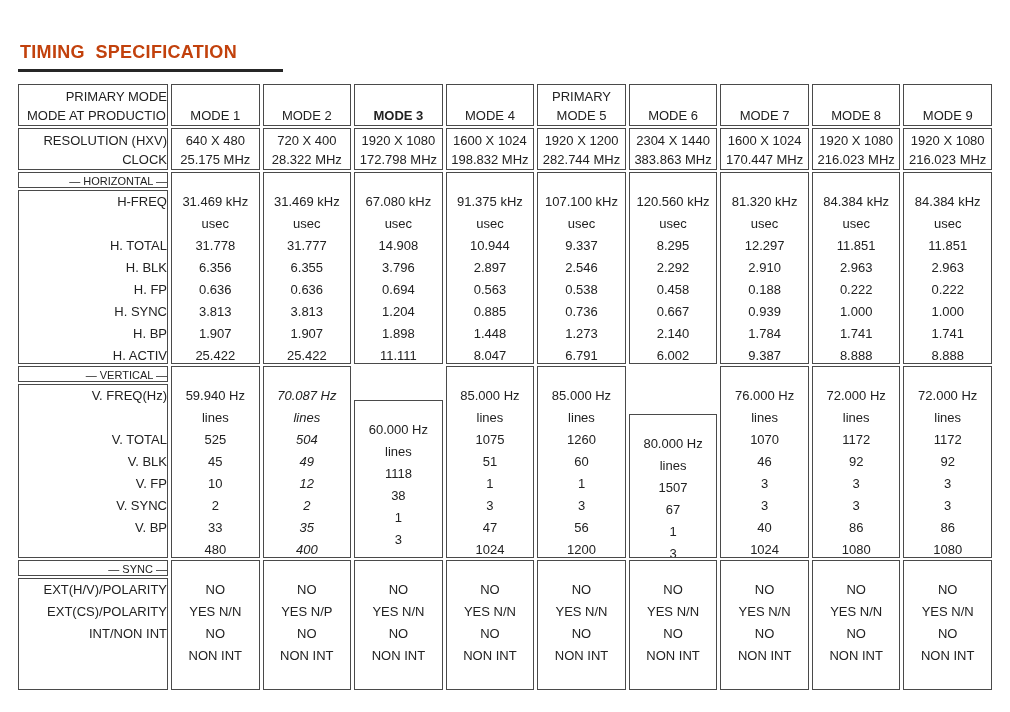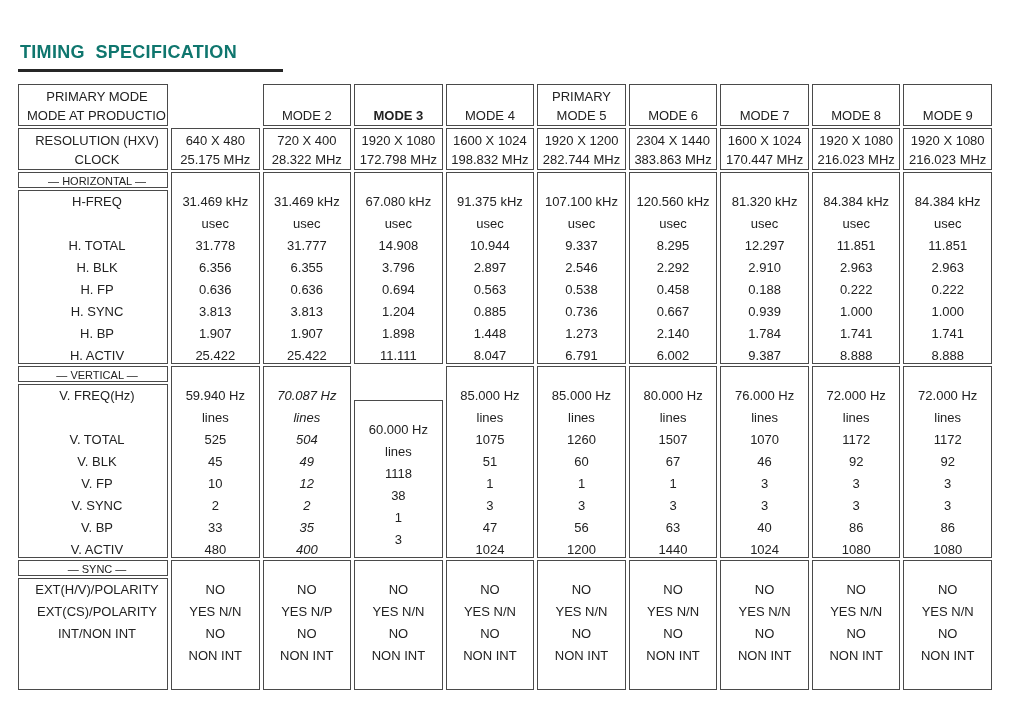--- a/index.html
+++ b/index.html
@@ -4,36 +4,36 @@
 <style>
   html,body{margin:0;padding:0;background:#ffffff;}
   body{
     width:1010px;height:712px;position:relative;overflow:hidden;
     font-family:"Liberation Sans", sans-serif;
     color:#222222;
   }
   #page-title{
     position:absolute;left:18px;top:42px;margin:0;
     font-size:18px;font-weight:bold;letter-spacing:.3px;
-    white-space:pre;color:#0f766e;
+    white-space:pre;color:#c2410c;
     border-bottom:3px solid #262626;
     padding:0 46px 6px 2px;display:inline-block;
   }
   #spec-table{
     position:absolute;left:18px;top:84px;width:974px;
     display:grid;
     grid-template-columns:150px repeat(9,1fr);
     grid-template-rows:20px 20px 20px 20px 16px repeat(8,20px) 16px repeat(8,20px) 16px repeat(4,20px) 24px;
     column-gap:3px;row-gap:2px;
   }
   .box{
     border:1px solid #4a4a4a;background:#ffffff;
     box-sizing:border-box;overflow:hidden;
   }
-  .lbl{text-align:center;padding-left:8px;}
+  .lbl{text-align:right;padding-left:8px;}
   .ctr{text-align:center;}
   .ln{height:22px;line-height:22px;font-size:13px;white-space:nowrap;}
   .l1{height:22px;line-height:24px;font-size:13px;white-space:nowrap;}
   .l2{height:20px;line-height:18px;font-size:13px;white-space:nowrap;}
   .sec-t{height:16px;line-height:16px;font-size:11px;white-space:nowrap;}
   .sec-pad{height:18px;}
 </style>
 </head>
 <body>
 
@@ -65,29 +65,32 @@
       <div class="sec-t">— VERTICAL —</div>
     </div>
     <div class="box lbl" style="grid-area: 15 / 1 / span 8;">
       <div class="ln">V. FREQ(Hz)</div>
       <div class="ln"></div>
       <div class="ln">V. TOTAL</div>
       <div class="ln">V. BLK</div>
       <div class="ln">V. FP</div>
       <div class="ln">V. SYNC</div>
       <div class="ln">V. BP</div>
-      <div class="ln">V. ACTIV</div>
     </div>
     <div class="box lbl" style="grid-area: 23 / 1 / span 1;">
       <div class="sec-t">— SYNC —</div>
     </div>
     <div class="box lbl" style="grid-area: 24 / 1 / span 5;">
       <div class="ln">EXT(H/V)/POLARITY</div>
       <div class="ln">EXT(CS)/POLARITY</div>
       <div class="ln">INT/NON INT</div>
+    </div>
+    <div class="box ctr" style="grid-area: 1 / 2 / span 2;">
+      <div class="l1"></div>
+      <div class="l2">MODE 1</div>
     </div>
     <div class="box ctr" style="grid-area: 3 / 2 / span 2;">
       <div class="l1">640 X 480</div>
       <div class="l2">25.175 MHz</div>
     </div>
     <div class="box ctr" style="grid-area: 5 / 2 / span 9;">
       <div class="sec-pad"></div>
       <div class="ln">31.469 kHz</div>
       <div class="ln">usec</div>
       <div class="ln">31.778</div>
@@ -275,21 +278,21 @@
       <div class="sec-pad"></div>
       <div class="ln">120.560 kHz</div>
       <div class="ln">usec</div>
       <div class="ln">8.295</div>
       <div class="ln">2.292</div>
       <div class="ln">0.458</div>
       <div class="ln">0.667</div>
       <div class="ln">2.140</div>
       <div class="ln">6.002</div>
     </div>
-    <div class="box ctr" style="grid-area: 14 / 7 / span 9;">
+    <div class="box ctr" style="grid-area: 14 / 7 / span 9; margin-top: 48px;">
       <div class="sec-pad"></div>
       <div class="ln">80.000 Hz</div>
       <div class="ln">lines</div>
       <div class="ln">1507</div>
       <div class="ln">67</div>
       <div class="ln">1</div>
       <div class="ln">3</div>
       <div class="ln">63</div>
       <div class="ln">1440</div>
     </div>

